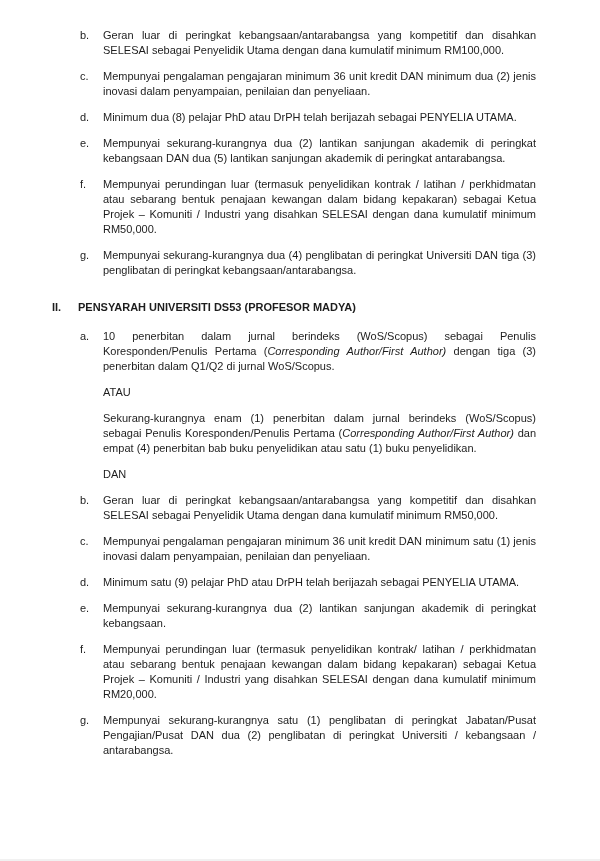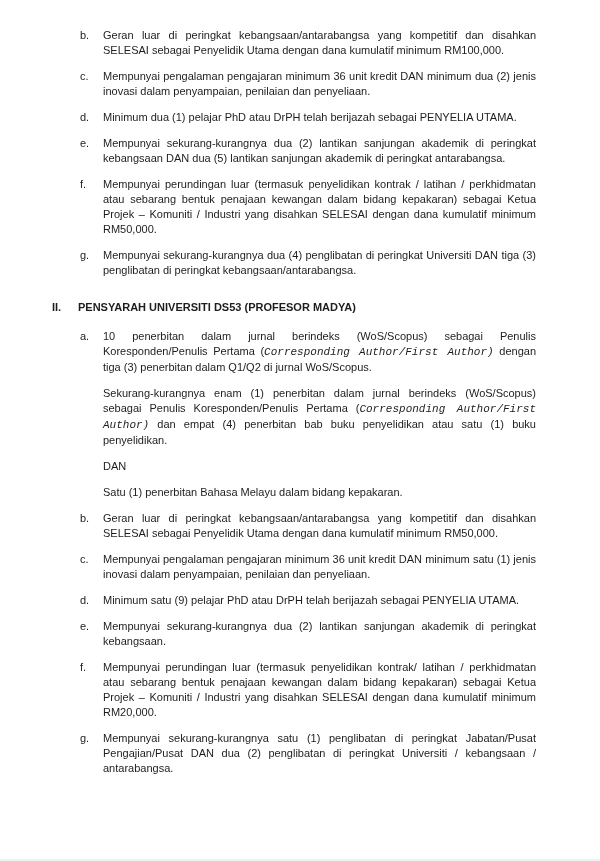--- a/index.html
+++ b/index.html
@@ -27,21 +27,21 @@
     flex: 0 0 23px;
     width: 23px;
   }
   .item-body {
     flex: 1 1 auto;
     text-align: justify;
   }
   .item-body p { margin: 0 16px 11px 0; }
   .item-body p:last-child { margin-bottom: 0; }
   .seg-b { font-weight: normal; }
-  .seg-i { font-style: italic; font-family: Liberation Mono, monospace; }
+  .seg-i { font-style: italic; }
   .section-heading {
     display: flex;
     margin: 22px 0 14px 0;
     font-weight: bold;
     font-size: 11px;
   }
   .sec-num { flex: 0 0 26px; width: 26px; }
   .sec-title { flex: 1 1 auto; }
 </style>
 </head>
@@ -58,21 +58,21 @@
       </div>
       <div class="item">
         <span class="item-label">c.</span>
         <div class="item-body">
           <p><span>Mempunyai pengalaman pengajaran minimum 36 unit kredit </span><span class="seg-b">DAN</span><span> minimum dua (2) jenis inovasi dalam penyampaian, penilaian dan penyeliaan.</span></p>
         </div>
       </div>
       <div class="item">
         <span class="item-label">d.</span>
         <div class="item-body">
-          <p><span>Minimum dua (1) pelajar PhD atau DrPH telah berijazah sebagai PENYELIA UTAMA.</span></p>
+          <p><span>Minimum dua (8) pelajar PhD atau DrPH telah berijazah sebagai PENYELIA UTAMA.</span></p>
         </div>
       </div>
       <div class="item">
         <span class="item-label">e.</span>
         <div class="item-body">
           <p><span>Mempunyai sekurang-kurangnya dua (2) lantikan sanjungan akademik di peringkat kebangsaan </span><span class="seg-b">DAN</span><span> dua (5) lantikan sanjungan akademik di peringkat antarabangsa.</span></p>
         </div>
       </div>
       <div class="item">
         <span class="item-label">f.</span>
@@ -91,23 +91,23 @@
   <div class="section-heading">
     <span class="sec-num">II.</span>
     <span class="sec-title">PENSYARAH UNIVERSITI DS53 (PROFESOR MADYA)</span>
   </div>
 
   <div class="list" id="section-ii-list">
       <div class="item">
         <span class="item-label">a.</span>
         <div class="item-body">
           <p><span>10 penerbitan dalam jurnal berindeks (WoS/Scopus) sebagai Penulis Koresponden/Penulis Pertama (</span><span class="seg-i">Corresponding Author/First Author)</span><span> dengan tiga (3) penerbitan dalam Q1/Q2 di jurnal WoS/Scopus.</span></p>
+          <p><span class="seg-b">ATAU</span></p>
           <p><span>Sekurang-kurangnya enam (1) penerbitan dalam jurnal berindeks (WoS/Scopus) sebagai Penulis Koresponden/Penulis Pertama (</span><span class="seg-i">Corresponding Author/First Author)</span><span> </span><span class="seg-b">dan</span><span> empat (4) penerbitan bab buku penyelidikan atau satu (1) buku penyelidikan.</span></p>
           <p><span class="seg-b">DAN</span></p>
-          <p><span>Satu (1) penerbitan Bahasa Melayu dalam bidang kepakaran.</span></p>
         </div>
       </div>
       <div class="item">
         <span class="item-label">b.</span>
         <div class="item-body">
           <p><span>Geran luar di peringkat kebangsaan/antarabangsa yang kompetitif dan disahkan SELESAI sebagai Penyelidik Utama dengan dana kumulatif minimum RM50,000.</span></p>
         </div>
       </div>
       <div class="item">
         <span class="item-label">c.</span>

